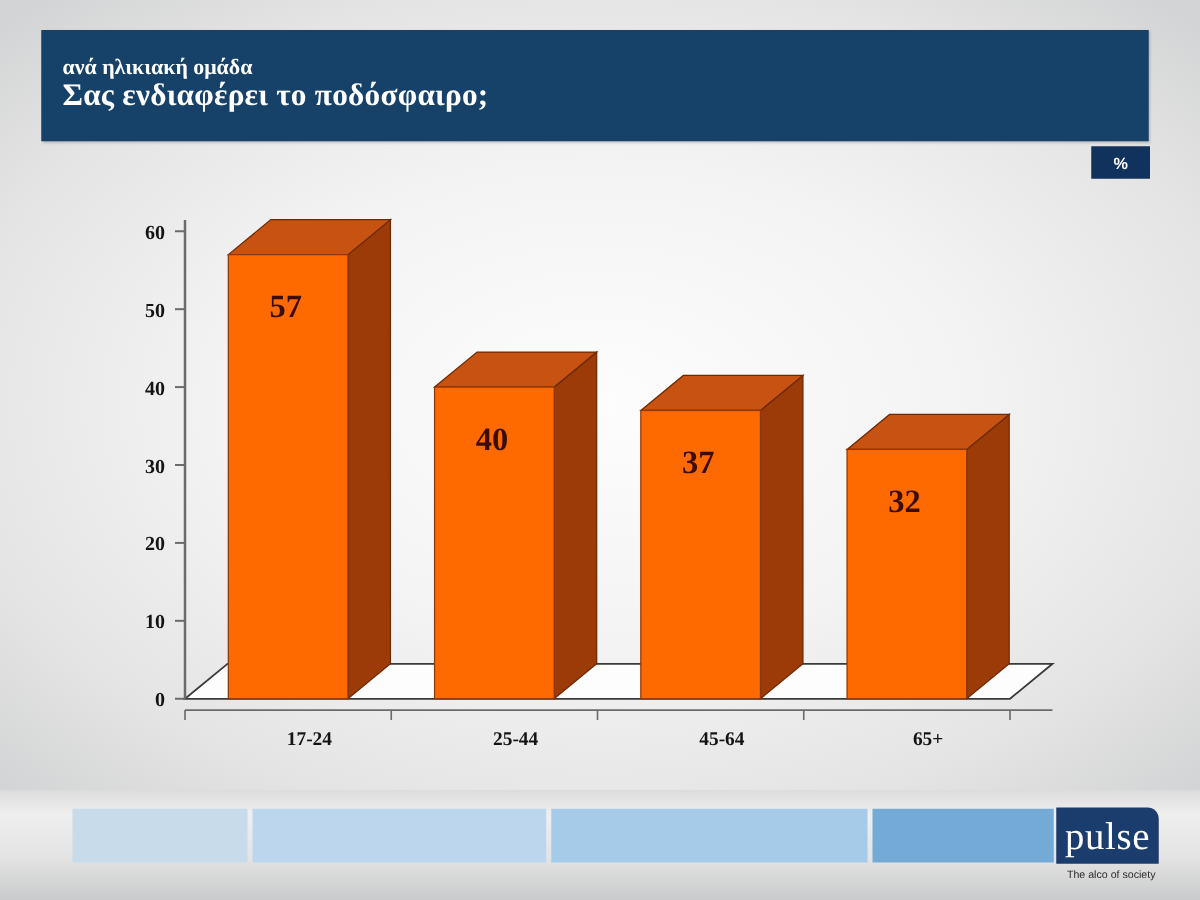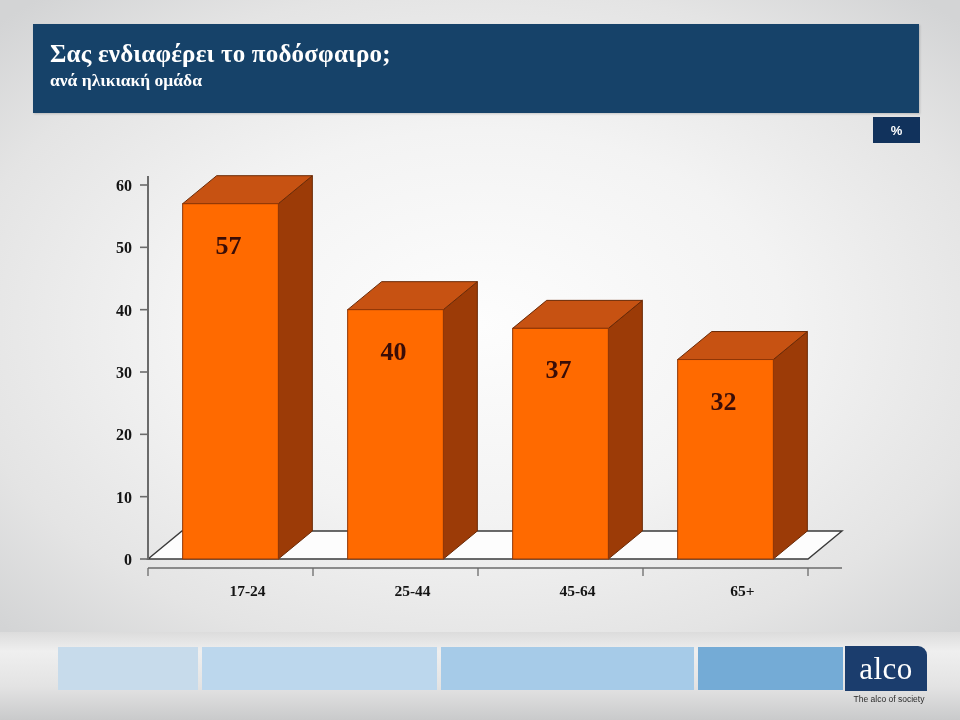--- a/index.html
+++ b/index.html
@@ -123,22 +123,22 @@
     color: #2b2b2b;
     white-space: nowrap;
   }
 </style>
 </head>
 <body>
 
 <div id="slide">
 
   <div id="title-banner">
+    <div id="title-sub">ανά ηλικιακή ομάδα</div>
     <div id="title-main">Σας ενδιαφέρει το ποδόσφαιρο;</div>
-    <div id="title-sub">ανά ηλικιακή ομάδα</div>
   </div>
 
   <div id="pct-badge">%</div>
 
   <div id="chart">
     <svg width="960" height="640" viewBox="0 0 960 640" xmlns="http://www.w3.org/2000/svg">
       <g id="chart-root">
           <polygon points="148,559 182,531 842,531 808,559" fill="#fdfdfd" stroke="#3a3a3a" stroke-width="1.4"></polygon>
           <line x1="148" y1="559" x2="148" y2="176" stroke="#6b6b6b" stroke-width="2"></line>
           <line x1="140" y1="559" x2="148" y2="559" stroke="#6b6b6b" stroke-width="1.6"></line>
@@ -194,17 +194,17 @@
   </div>
 
   <div id="footer">
     <div class="fbar" style="left: 58px; width: 140px; background: rgb(199, 219, 235);"></div>
     <div class="fbar" style="left: 202px; width: 235px; background: rgb(188, 215, 237);"></div>
     <div class="fbar" style="left: 441px; width: 253px; background: rgb(166, 203, 232);"></div>
     <div class="fbar" style="left: 698px; width: 145px; background: rgb(116, 171, 214);"></div>
   </div>
 
   <div id="logo-box">
-    <span id="logo-word">alco</span>
+    <span id="logo-word">pulse</span>
   </div>
   <div id="logo-tag">The alco of society</div>
 
 </div>
 
 </body></html>

